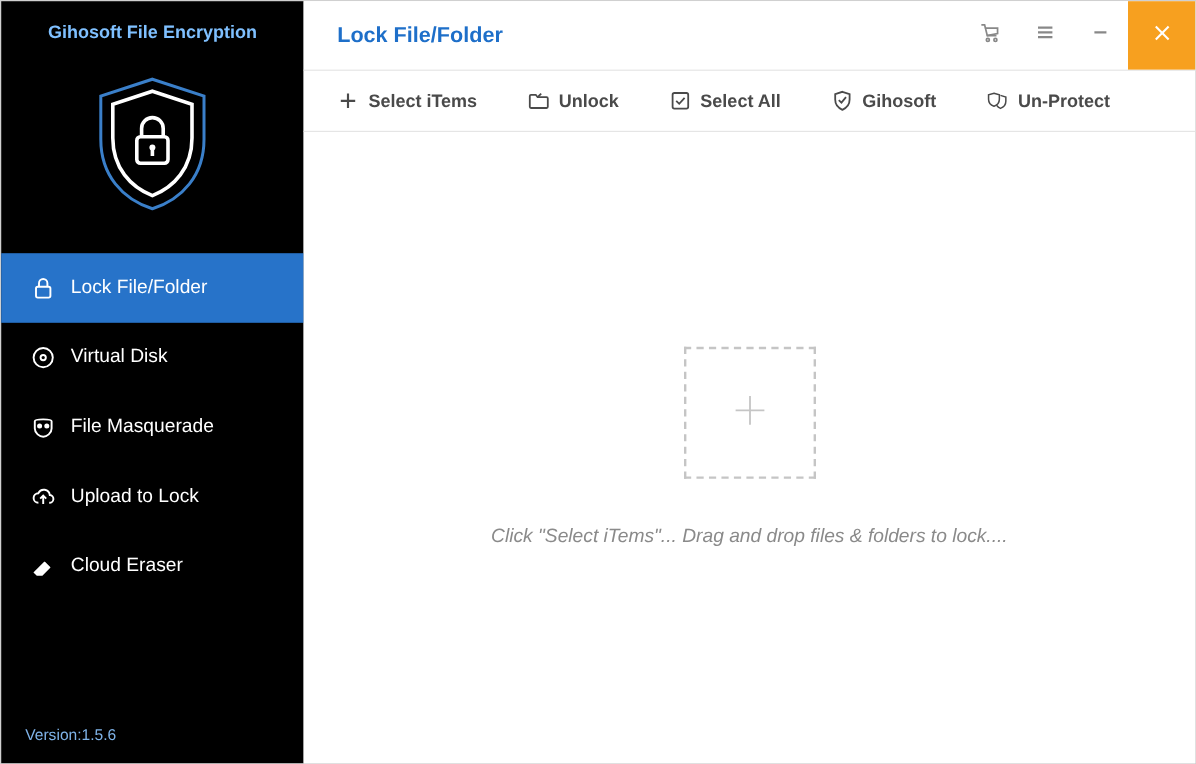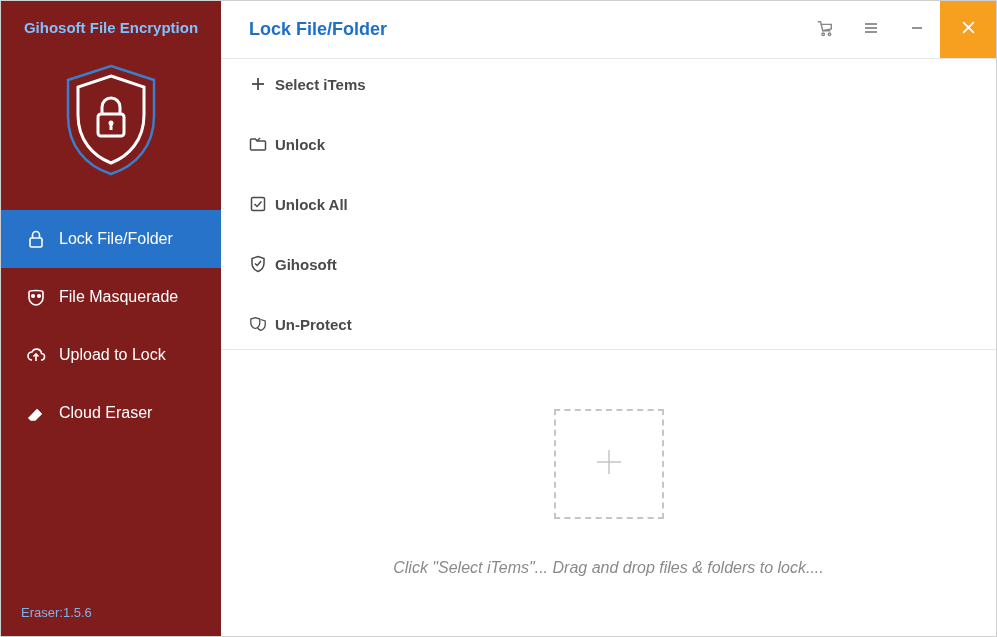--- a/index.html
+++ b/index.html
@@ -10,22 +10,22 @@
   height: 637px;
   overflow: hidden;
 }
 .app {
   display: flex;
   width: 997px;
   height: 637px;
   border: 1px solid #d0d0d0;
 }
 .sidebar {
-  width: 220px;
-  background: #7f1d1d;
+  width: 252px;
+  background: #000000;
   display: flex;
   flex-direction: column;
   color: #fff;
 }
 .app-title {
   padding: 18px 0 6px;
   text-align: center;
   font-size: 15px;
   font-weight: 600;
   color: #7fc0ff;
@@ -98,25 +98,24 @@
   color: #888;
   cursor: pointer;
 }
 .win-btn.close {
   background: #f7a01f;
   color: #fff;
   width: 56px;
 }
 .toolbar {
   display: flex;
-  align-items: flex-start;
+  align-items: center;
   gap: 42px;
   padding: 16px 28px;
   border-bottom: 1px solid #e5e5e5;
-  flex-direction: column;
 }
 .tool-btn {
   display: flex;
   align-items: center;
   gap: 8px;
   font-size: 15px;
   font-weight: 600;
   color: #4a4a4a;
   cursor: pointer;
 }
@@ -174,20 +173,29 @@
       <div class="sidebar-item active">
         <span class="icon">
           <svg width="20" height="20" viewBox="0 0 20 20" fill="none" stroke="#fff" stroke-width="1.6">
             <rect x="4" y="9" width="12" height="9" rx="1.5"></rect>
             <path d="M6.5 9 V6 a3.5 3.5 0 0 1 7 0 V9"></path>
           </svg>
         </span>
         <span>Lock File/Folder</span>
       </div>
 
+      <div class="sidebar-item">
+        <span class="icon">
+          <svg width="20" height="20" viewBox="0 0 20 20" fill="none" stroke="#fff" stroke-width="1.6">
+            <circle cx="10" cy="10" r="8"></circle>
+            <circle cx="10" cy="10" r="2.2"></circle>
+          </svg>
+        </span>
+        <span>Virtual Disk</span>
+      </div>
 
       <div class="sidebar-item">
         <span class="icon">
           <svg width="20" height="20" viewBox="0 0 20 20" fill="none" stroke="#fff" stroke-width="1.6">
             <path d="M3 5 C3 3 17 3 17 5 V11 C17 15 13 18 10 18 C7 18 3 15 3 11 Z"></path>
             <circle cx="7" cy="9" r="1.3" fill="#fff"></circle>
             <circle cx="13" cy="9" r="1.3" fill="#fff"></circle>
           </svg>
         </span>
         <span>File Masquerade</span>
@@ -207,21 +215,21 @@
         <span class="icon">
           <svg width="20" height="20" viewBox="0 0 20 20" fill="none" stroke="#fff" stroke-width="1.6">
             <path d="M3 15 L11 7 L15 11 L9 17 H5 Z" fill="#fff"></path>
             <path d="M11 7 L15 11"></path>
           </svg>
         </span>
         <span>Cloud Eraser</span>
       </div>
     </nav>
 
-    <div class="version">Eraser:1.5.6</div>
+    <div class="version">Version:1.5.6</div>
   </aside>
 
   <main class="main">
     <div class="titlebar">
       <div class="titlebar-title">Lock File/Folder</div>
       <div class="win-controls">
         <div class="win-btn">
           <span class="icon">
             <svg width="18" height="18" viewBox="0 0 20 20" fill="none" stroke="#888" stroke-width="1.6">
               <path d="M2 3 H5 L7.5 13 H16"></path>
@@ -279,21 +287,21 @@
         <span>Unlock</span>
       </div>
 
       <div class="tool-btn">
         <span class="icon">
           <svg width="16" height="16" viewBox="0 0 16 16" fill="none" stroke="#4a4a4a" stroke-width="1.5">
             <rect x="1.5" y="1.5" width="13" height="13" rx="1.5"></rect>
             <path d="M4.5 8 L7 10.5 L11.5 5.5"></path>
           </svg>
         </span>
-        <span>Unlock All</span>
+        <span>Select All</span>
       </div>
 
       <div class="tool-btn">
         <span class="icon">
           <svg width="16" height="18" viewBox="0 0 16 18" fill="none" stroke="#4a4a4a" stroke-width="1.5">
             <path d="M8 1.5 L14 3.5 V8 C14 12 11.5 15 8 16.5 C4.5 15 2 12 2 8 V3.5 Z"></path>
             <path d="M5 8.5 L7.2 10.5 L11 6"></path>
           </svg>
         </span>
         <span>Gihosoft</span>

